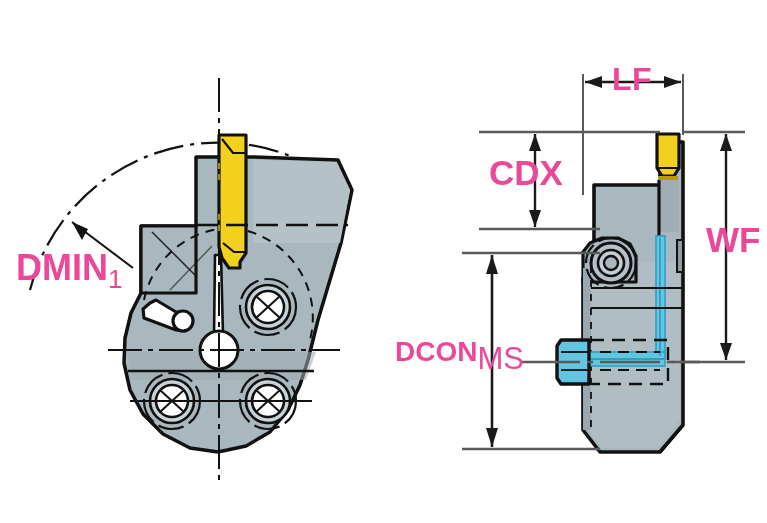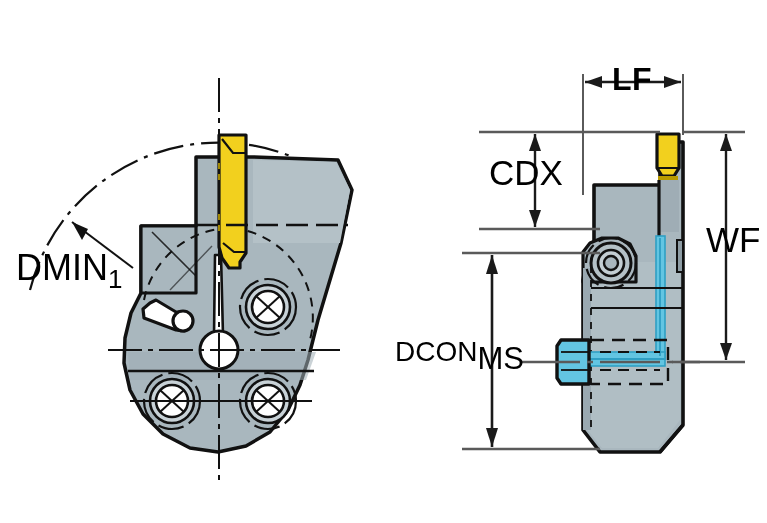--- a/index.html
+++ b/index.html
@@ -18,28 +18,28 @@
   #drawing {
     position: absolute;
     top: 0;
     left: 0;
     width: 767px;
     height: 523px;
   }
   .dim-label {
     position: absolute;
     font-family: "Liberation Sans", sans-serif;
-    color: #000000;
+    color: #ec4899;
     white-space: nowrap;
     line-height: 1;
     user-select: none;
   }
   .dim-label .base {
     font-size: 35px;
-    font-weight: 400;
+    font-weight: 700;
     letter-spacing: 0px;
   }
   .dim-label .sub {
     font-size: 25px;
     font-weight: 400;
     vertical-align: baseline;
     position: relative;
     top: 7px;
     left: 0px;
   }

